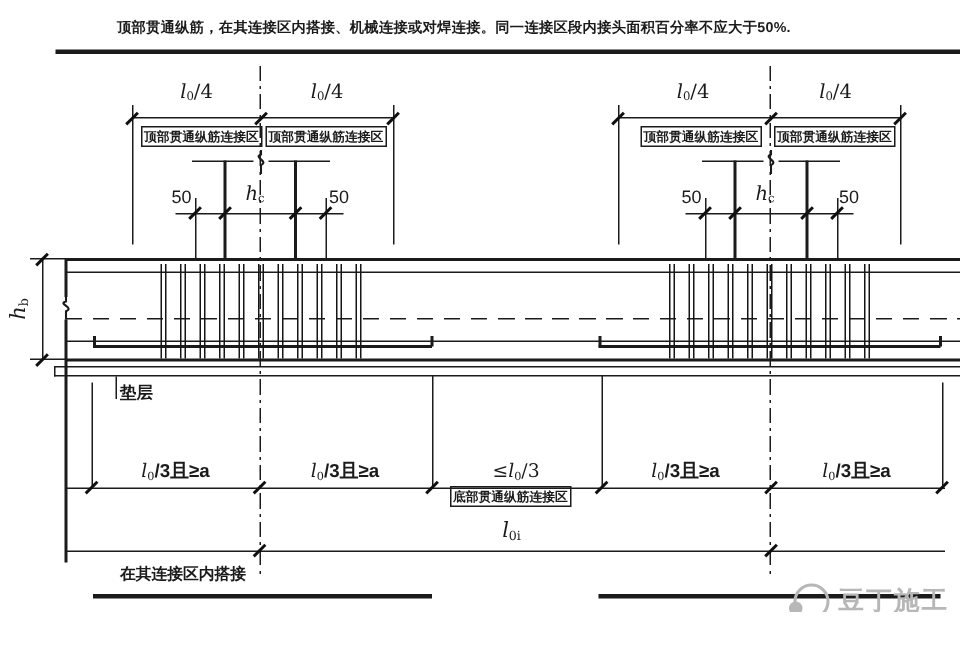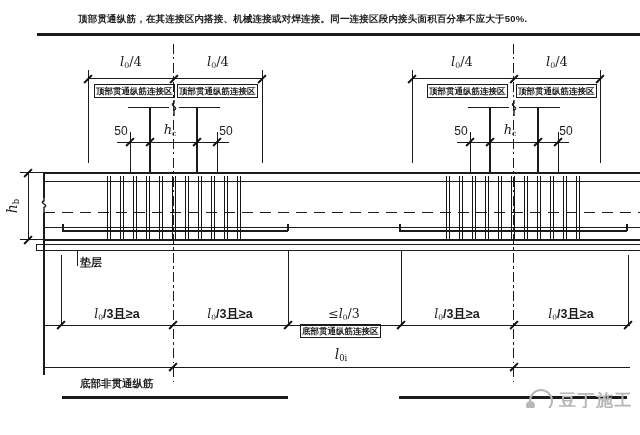--- a/index.html
+++ b/index.html
@@ -161,21 +161,21 @@
   <div class="lbl dim ctr" style="left:344px;top:308px;"><span>≤</span><i>l</i><sub>0</sub><span>/3</span></div>
   <div class="lbl dim ctr" style="left:457px;top:308px;"><i>l</i><sub>0</sub><span class="cn" style="font-weight:bold;">/3且≥a</span></div>
   <div class="lbl dim ctr" style="left:571px;top:308px;"><i>l</i><sub>0</sub><span class="cn" style="font-weight:bold;">/3且≥a</span></div>
   <div class="zone-box" style="left:300px;top:324px;">底部贯通纵筋连接区</div>
 
   <div class="hl" style="left:44px;top:366.5px;width:586px;"></div>
   <div class="tick" style="left:173px;top:367px;"></div>
   <div class="tick" style="left:514px;top:367px;"></div>
   <div class="lbl dim ctr" style="left:341px;top:347px;font-size:14px;"><i>l</i><sub>0i</sub></div>
 
-  <div class="lbl cn" style="left:80px;top:378px;font-size:10.5px;">底部非贯通纵筋</div>
+  <div class="lbl cn" style="left:80px;top:378px;font-size:10.5px;">在其连接区内搭接</div>
   <div class="hl" style="left:62px;top:395.5px;width:226px;height:3.2px;"></div>
   <div class="hl" style="left:399px;top:395.5px;width:228px;height:3.2px;"></div>
 
   <div class="hl" style="left:35px;top:426px;width:595px;height:2.8px;"></div>
 
   <div style="position:absolute;left:529px;top:389px;width:20px;height:20px;border:2.3px solid #b7b7b7;border-radius:50%;"></div>
   <div style="position:absolute;left:526px;top:401px;width:9px;height:9px;background:#b7b7b7;border-radius:50%;"></div>
   <div class="lbl wm" style="left:559px;top:392px;font-size:17px;font-weight:bold;letter-spacing:1.5px;">豆丁施工</div>
 
   <svg class="overlay" width="640" height="435" viewBox="0 0 640 435">

